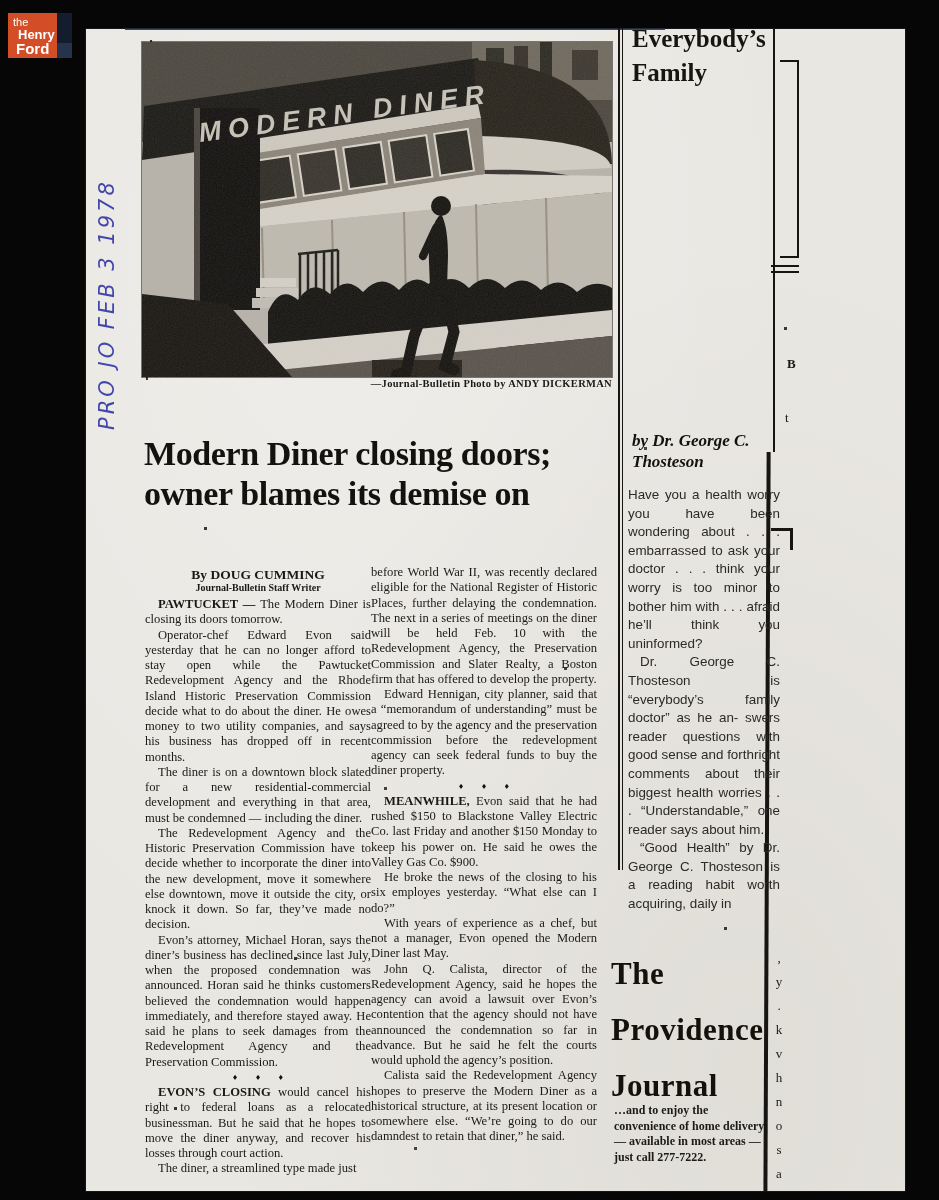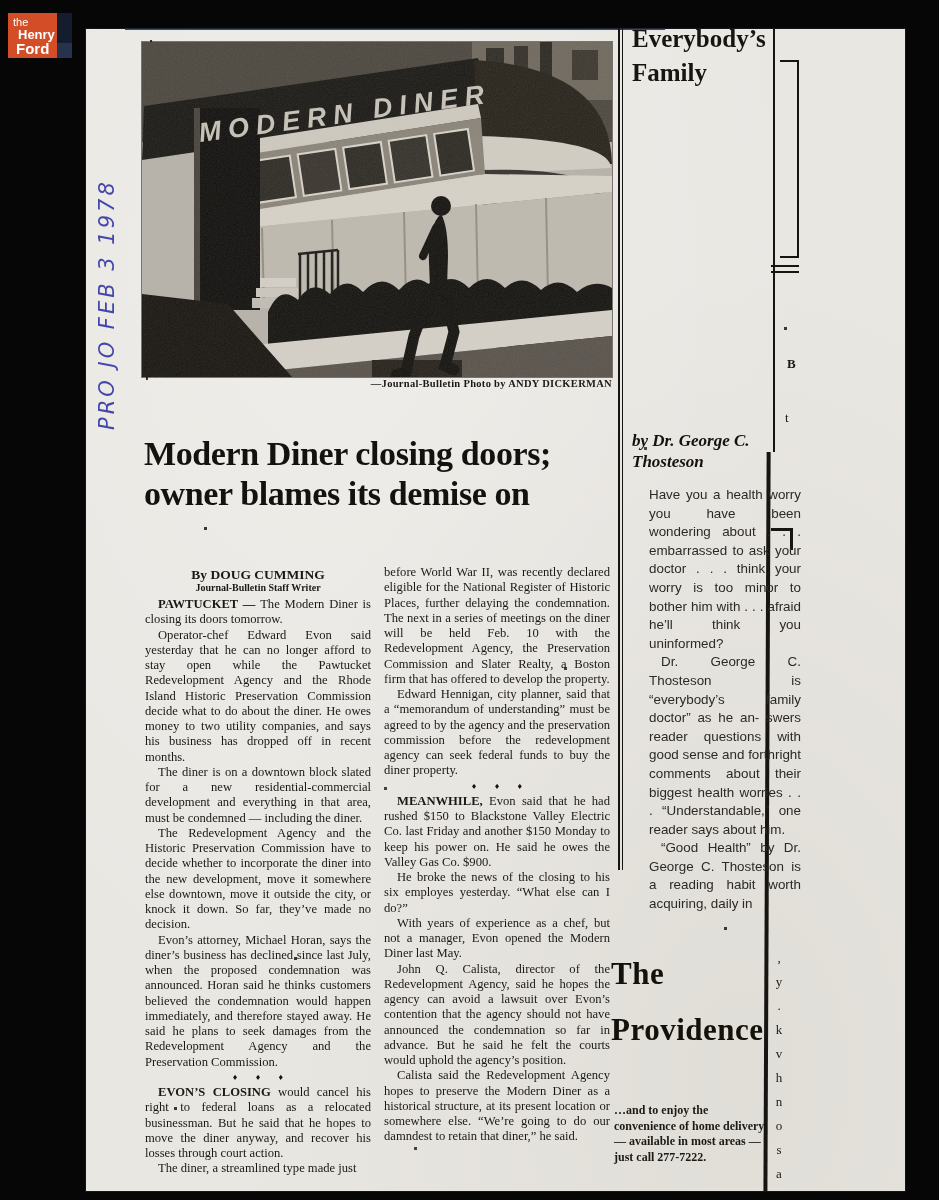--- a/index.html
+++ b/index.html
@@ -69,21 +69,21 @@
   .caption .cap-lead{font-weight:700;}
 
   
   .headline{
     left:59px;top:406px;width:480px;
     font-weight:700;font-size:34px;line-height:39.5px;
     letter-spacing:-.4px;color:#131210;
   }
 
   
-  .cols{left:60px;top:537px;width:466px;display:flex;gap:13px;}
+  .cols{left:60px;top:537px;width:466px;display:flex;gap:0;}
   .col{width:226px;color:#1b1916;font-size:12.6px;line-height:15.25px;text-align:justify;}
   .byline{text-align:center;font-weight:700;font-size:13.5px;line-height:15px;margin:2px 0 0 0;}
   .byline-role{text-align:center;font-weight:700;font-size:10px;line-height:12px;margin-bottom:3px;}
   .col p{margin:0;text-indent:13px;}
   .col p.noindent{text-indent:0;}
   .col .lead{font-weight:700;}
   .ornament{text-align:center;font-size:9px;letter-spacing:0;word-spacing:16px;
     margin:4px 0 3px 0;text-indent:0 !important;color:#131210;}
 
   
@@ -98,21 +98,21 @@
   .bk-d1{left:686px;top:237px;width:28px;height:2px;}
   .bk-d2{left:686px;top:243px;width:28px;height:2px;}
   .bk-m1{left:686px;top:500px;width:22px;height:3px;}
   .bk-m2{left:705px;top:500px;width:3px;height:22px;}
 
   .sb-kicker{left:547px;top:-6px;width:150px;font-weight:700;font-size:25px;line-height:34px;color:#17150f;}
   .sb-title{left:547px;top:128px;width:150px;font-weight:700;font-size:37px;line-height:63px;color:#131209;}
   .sb-byline{left:547px;top:402px;width:150px;font-weight:700;font-style:italic;font-size:17px;line-height:21px;color:#14120c;}
   .sb-body{left:543px;top:458px;width:152px;
     font-family:"Liberation Sans", sans-serif;
-    font-size:13.4px;line-height:18.6px;text-align:justify;color:#2a2a28;margin-left:21px;}
+    font-size:13.4px;line-height:18.6px;text-align:justify;color:#2a2a28;}
   .sb-body p{margin:0;text-indent:12px;}
   .sb-body p.noindent{text-indent:0;}
   .sb-journal{left:526px;top:918px;width:175px;font-weight:700;font-size:31px;line-height:56px;letter-spacing:.5px;color:#131109;}
   .sb-tagline{left:529px;top:1075px;width:152px;font-weight:700;font-size:12px;line-height:15.5px;color:#1c1a14;}
 
   .stray-top{font-weight:700;font-size:13px;color:#1b1914;}
   .stray-b{left:702px;top:328px;}
   .stray-t{left:700px;top:382px;font-weight:400;}
   .margin-letters{left:686px;top:918px;width:16px;text-align:center;
     font-size:13px;line-height:24px;color:#22201a;}
@@ -277,20 +277,21 @@
     <div>Thosteson</div>
   </div>
   <div class="abs sb-body">
     <p class="noindent">Have you a health worry you have been wondering about . . . embarrassed to ask your doctor . . . think your worry is too minor to bother him with . . . afraid he’ll think you uninformed?</p>
     <p>Dr. George C. Thosteson is “everybody’s family doctor” as he an- swers reader questions with good sense and forthright comments about their biggest health worries . . . “Understandable,” one reader says about him.</p>
     <p>“Good Health” by Dr. George C. Thosteson is a reading habit worth acquiring, daily in</p>
   </div>
   <div class="abs sb-journal">
     <div>The</div>
     <div>Providence</div>
+    <div>Journal</div>
   </div>
   <div class="abs sb-tagline">…and to enjoy the convenience of home delivery — available in most areas — just call 277-7222.</div>
 
   <span class="abs stray-top stray-b">B</span>
   <span class="abs stray-top stray-t">t</span>
   <div class="abs margin-letters">
     <span>,</span>
     <span>y</span>
     <span>.</span>
     <span>k</span>

